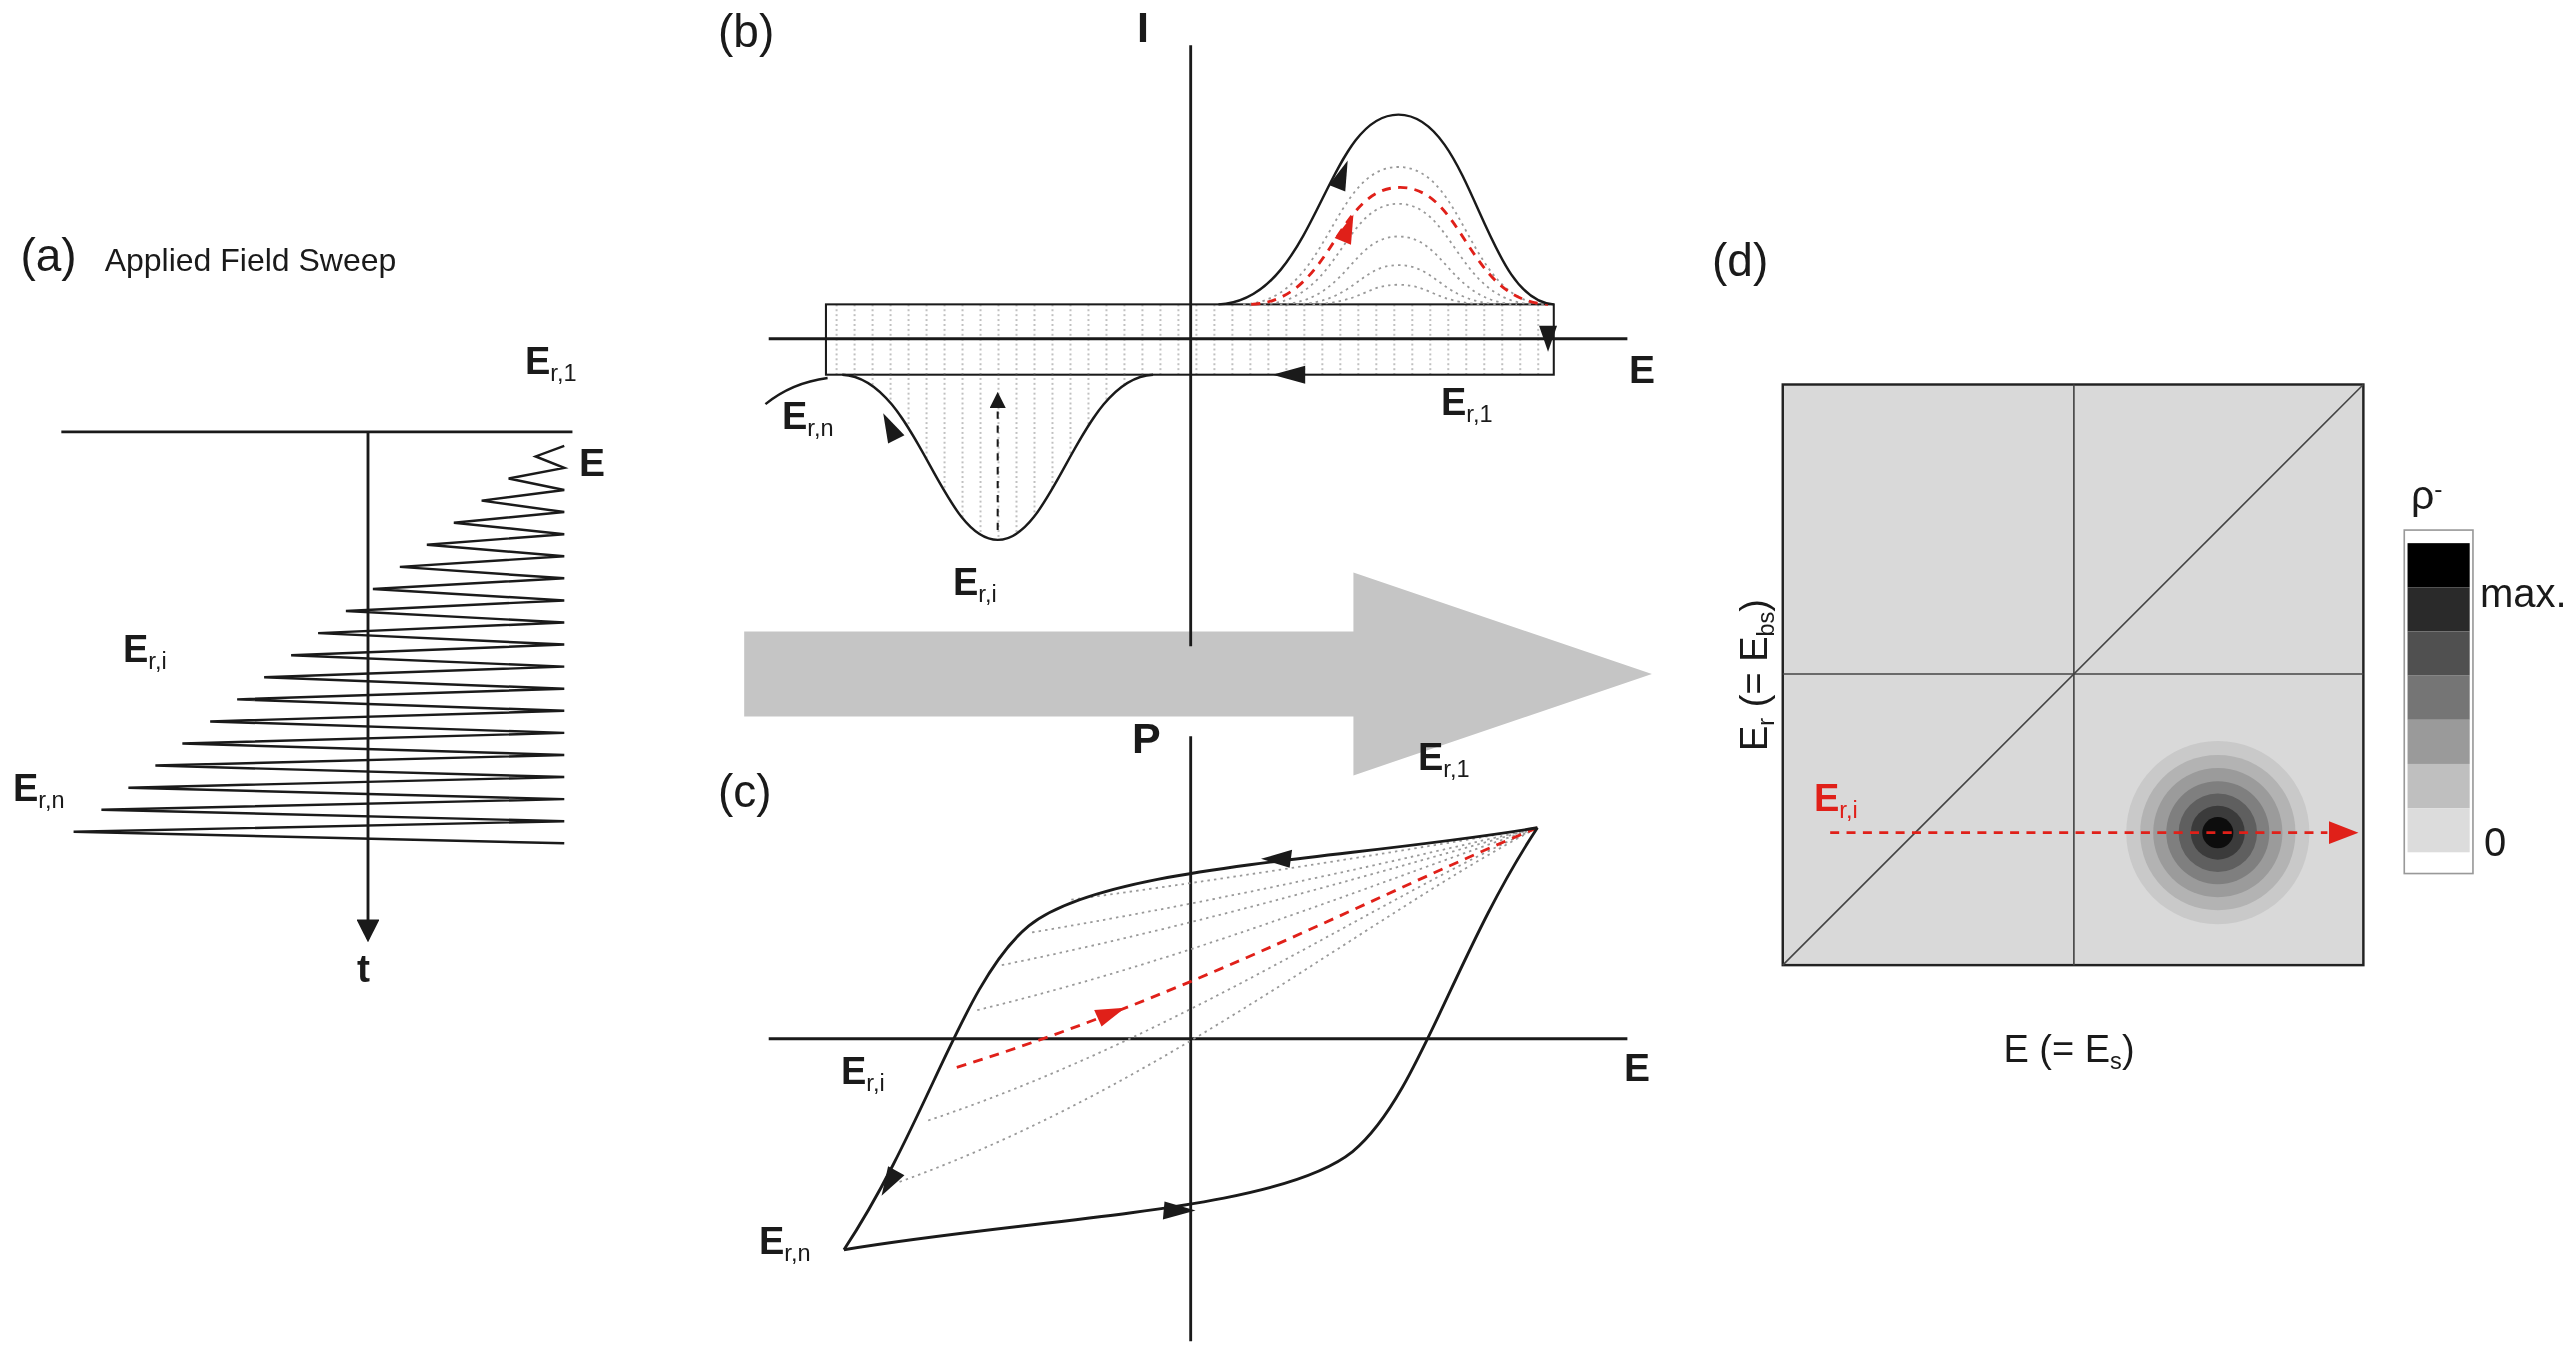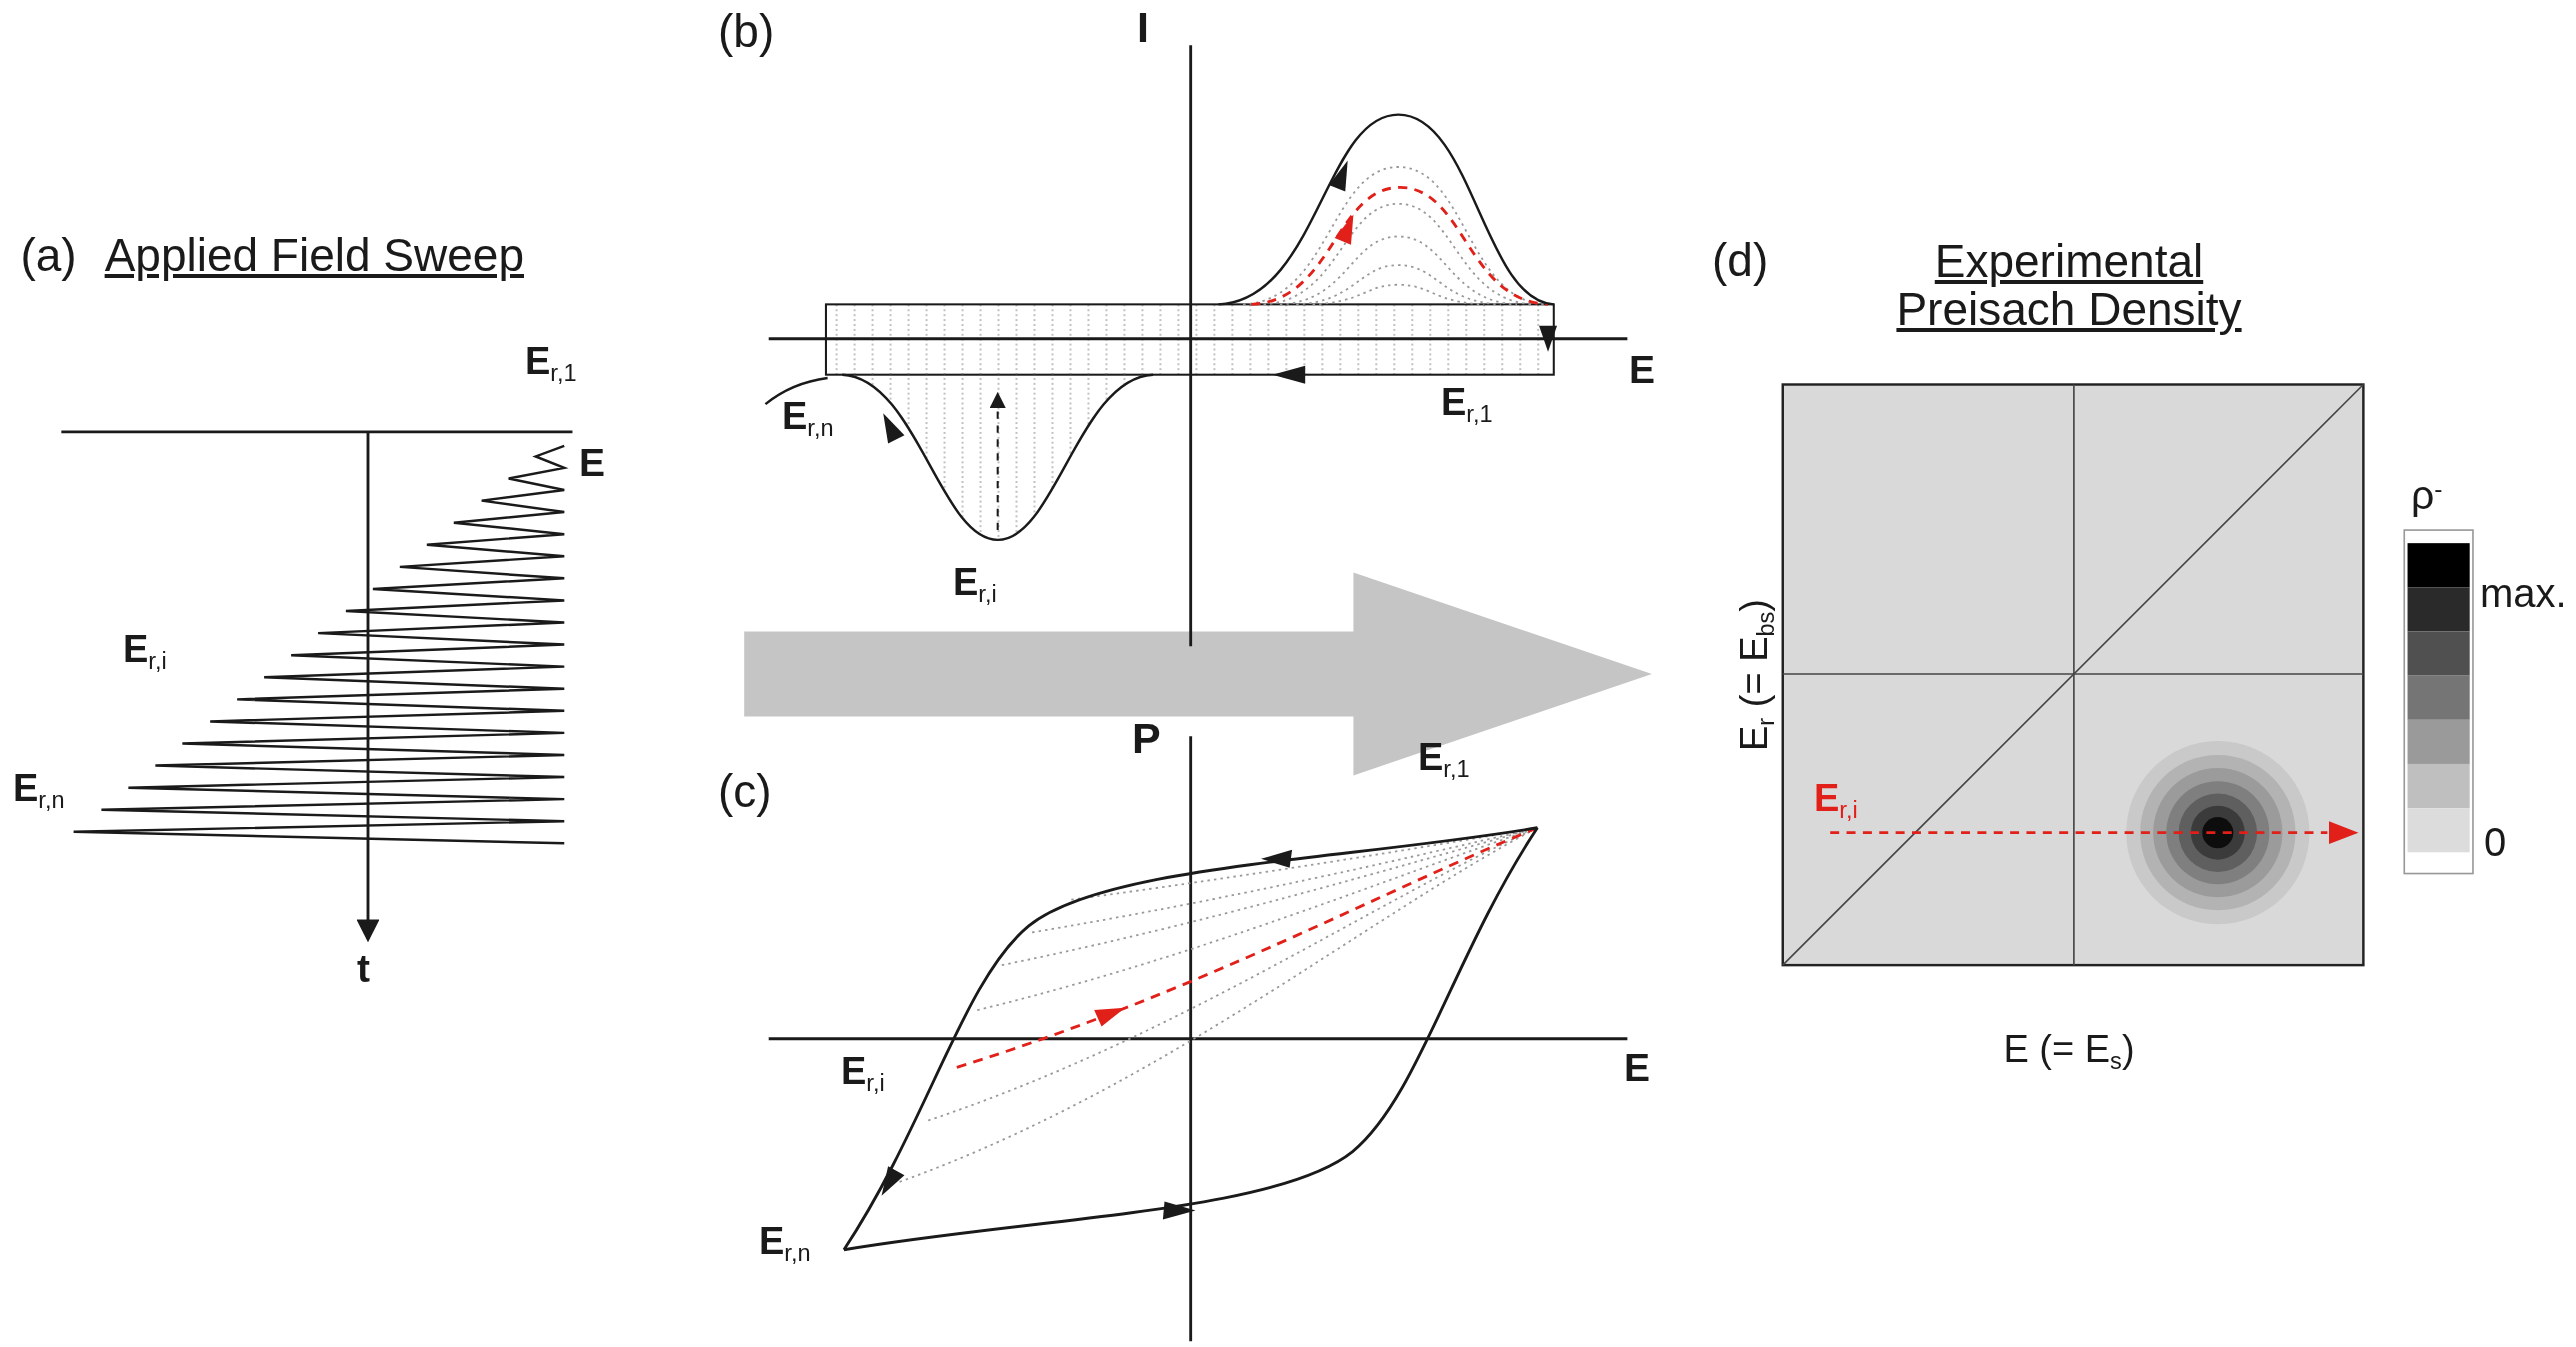--- a/index.html
+++ b/index.html
@@ -1,21 +1,21 @@
 <!DOCTYPE html>
 <html style="--red: #e02019; --arrow-gray: #c5c5c5; --panel-bg: #d9d9d9; --ink: #1a1a1a;font-size:13px"><head>
 <meta charset="utf-8">
 <style>
   html,body{margin:0;padding:0;background:#ffffff;}
   body{font-family:"Liberation Sans", sans-serif;}
   .canvas{position:relative;width:2576px;height:1348px;background:#fff;overflow:hidden;}
   .canvas > svg{position:absolute;left:0;top:0;}
   .lbl{position:absolute;color:#1a1a1a;white-space:nowrap;line-height:1.05;}
   .letter{font-size:46px;}
-  .ptitle{font-size:46px;text-decoration:underline;}
+  .ptitle{font-size:32px;}
   .sym{font-size:38px;font-weight:bold;}
   .sym sub{font-size:0.62em;vertical-align:-0.28em;font-weight:normal;}
   .axis{font-size:39px;font-weight:bold;}
   .axlabel{font-size:38px;font-weight:normal;}
   .axlabel sub{font-size:0.62em;vertical-align:-0.28em;}
   .small{font-size:40px;}
   .center{transform:translateX(-50%);text-align:center;}
   .rot{transform:translate(-50%,-50%) rotate(-90deg);}
   .red-text{color:var(--red);}
   .red-stroke{stroke:var(--red);}
@@ -142,24 +142,20 @@
   <div class="lbl sym" style="left:1441px;top:383px"><span>E</span><sub>r,1</sub></div>
 
   <div class="lbl letter" style="left:718px;top:767px">(c)</div>
   <div class="lbl axis" style="left:1132px;top:716px;font-size:43px">P</div>
   <div class="lbl axis" style="left:1624px;top:1048px">E</div>
   <div class="lbl sym" style="left:1418px;top:738px"><span>E</span><sub>r,1</sub></div>
   <div class="lbl sym" style="left:841px;top:1052px"><span>E</span><sub>r,i</sub></div>
   <div class="lbl sym" style="left:759px;top:1222px"><span>E</span><sub>r,n</sub></div>
 
   <div class="lbl letter" style="left:1712px;top:236px">(d)</div>
-  <div class="lbl ptitle center" style="left:2069px;top:237px">
-    <div>Experimental</div>
-    <div>Preisach Density</div>
-  </div>
   <div class="lbl sym red-text" style="left:1814px;top:779px"><span>E</span><sub>r,i</sub></div>
   <div class="lbl axlabel rot" style="left:1757px;top:675px">
     <span>E</span><sub>r</sub><span> (= E</span><sub>bs</sub><span>)</span>
   </div>
   <div class="lbl axlabel center" style="left:2069px;top:1030px">
     <span>E</span><span> (= E</span><sub>s</sub><span>)</span>
   </div>
   <div class="lbl axlabel rho" style="left:2411px;top:474px;font-size:41px">
     <span>ρ</span><sup>-</sup>
   </div>

